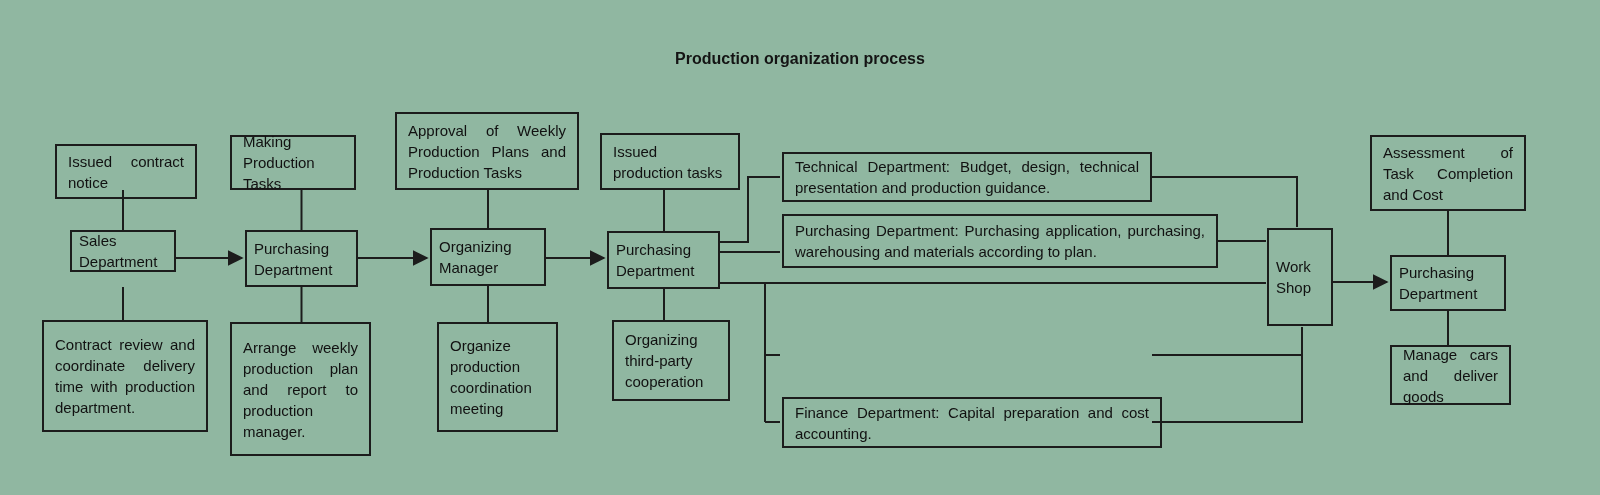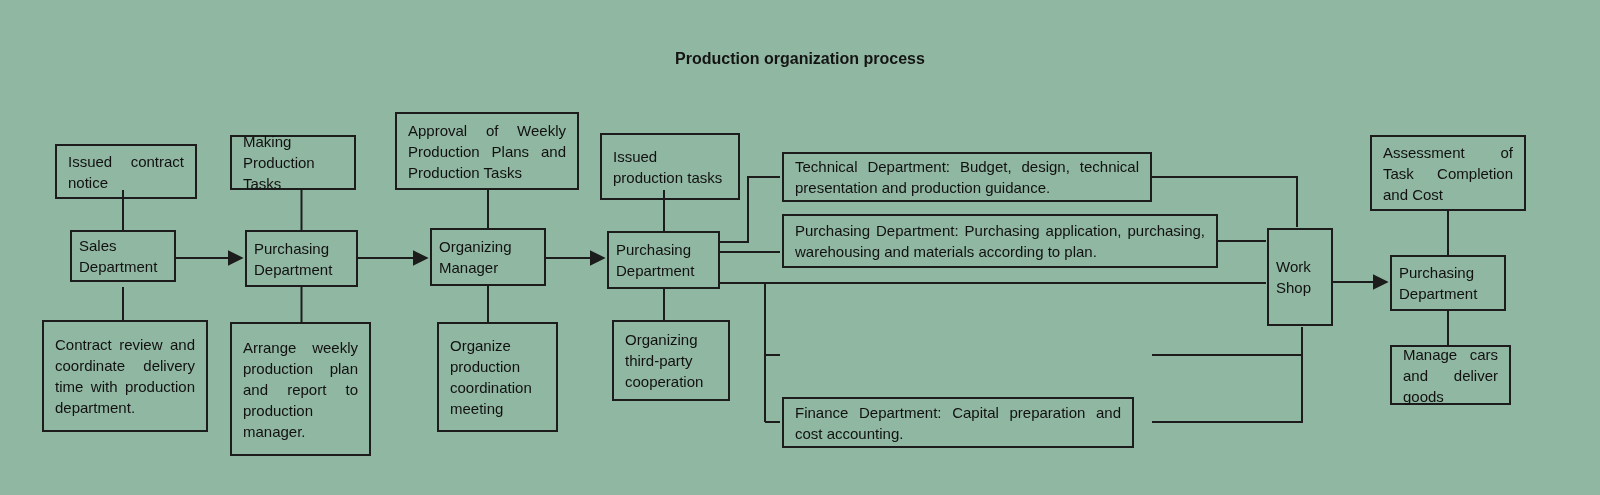--- a/index.html
+++ b/index.html
@@ -82,33 +82,33 @@
       <path d="M1152,177 L1297,177 L1297,227"></path>
       <line x1="1218" y1="241" x2="1266" y2="241"></line>
       <path d="M1152,355 L1302,355 L1302,327"></path>
       <path d="M1152,422 L1302,422 L1302,327"></path>
     </g>
   </svg>
 
   <div class="b" style="left:55px; top:132px; width:142px; height:55px;margin-top:12px;">Issued contract notice</div>
   <div class="b" style="left:230px; top:135px; width:126px; height:55px;">Making Production Tasks</div>
   <div class="b" style="left:395px; top:112px; width:184px; height:78px;">Approval of Weekly Production Plans and Production Tasks</div>
-  <div class="b" style="left:600px; top:133px; width:140px; height:67px;">Issued production tasks</div>
+  <div class="b" style="left:600px; top:133px; width:140px; height:57px;">Issued production tasks</div>
   <div class="b" style="left:1370px; top:135px; width:156px; height:76px;">Assessment of Task Completion and Cost</div>
 
-  <div class="b p7" style="left:70px; top:230px; width:106px; height:52px;">Sales Department</div>
+  <div class="b p7" style="left:70px; top:230px; width:106px; height:42px;">Sales Department</div>
   <div class="b p7" style="left:245px; top:230px; width:113px; height:57px;">Purchasing Department</div>
   <div class="b p7" style="left:430px; top:228px; width:116px; height:58px;">Organizing Manager</div>
   <div class="b p7" style="left:607px; top:231px; width:113px; height:58px;">Purchasing Department</div>
   <div class="b p7" style="left:1267px; top:228px; width:66px; height:98px;">Work Shop</div>
   <div class="b p7" style="left:1390px; top:255px; width:116px; height:56px;">Purchasing Department</div>
 
   <div class="b" style="left:42px; top:320px; width:166px; height:112px;">Contract review and coordinate delivery time with production department.</div>
   <div class="b" style="left:230px; top:322px; width:141px; height:134px;">Arrange weekly production plan and report to production manager.</div>
   <div class="b" style="left:437px; top:322px; width:121px; height:110px;">Organize production coordination meeting</div>
   <div class="b" style="left:612px; top:320px; width:118px; height:81px;">Organizing third-party cooperation</div>
   <div class="b" style="left:1390px; top:345px; width:121px; height:60px;">Manage cars and deliver goods</div>
 
   <div class="b" style="left:782px; top:152px; width:370px; height:50px;">Technical Department: Budget, design, technical presentation and production guidance.</div>
   <div class="b" style="left:782px; top:214px; width:436px; height:54px;">Purchasing Department: Purchasing application, purchasing, warehousing and materials according to plan.</div>
-  <div class="b" style="left:782px; top:397px; width:352px; height:51px;">Finance Department: Capital preparation and cost accounting.</div>
+  <div class="b" style="left:782px; top:397px; width:380px; height:51px;">Finance Department: Capital preparation and cost accounting.</div>
 
 </div>
 
 </body></html>

